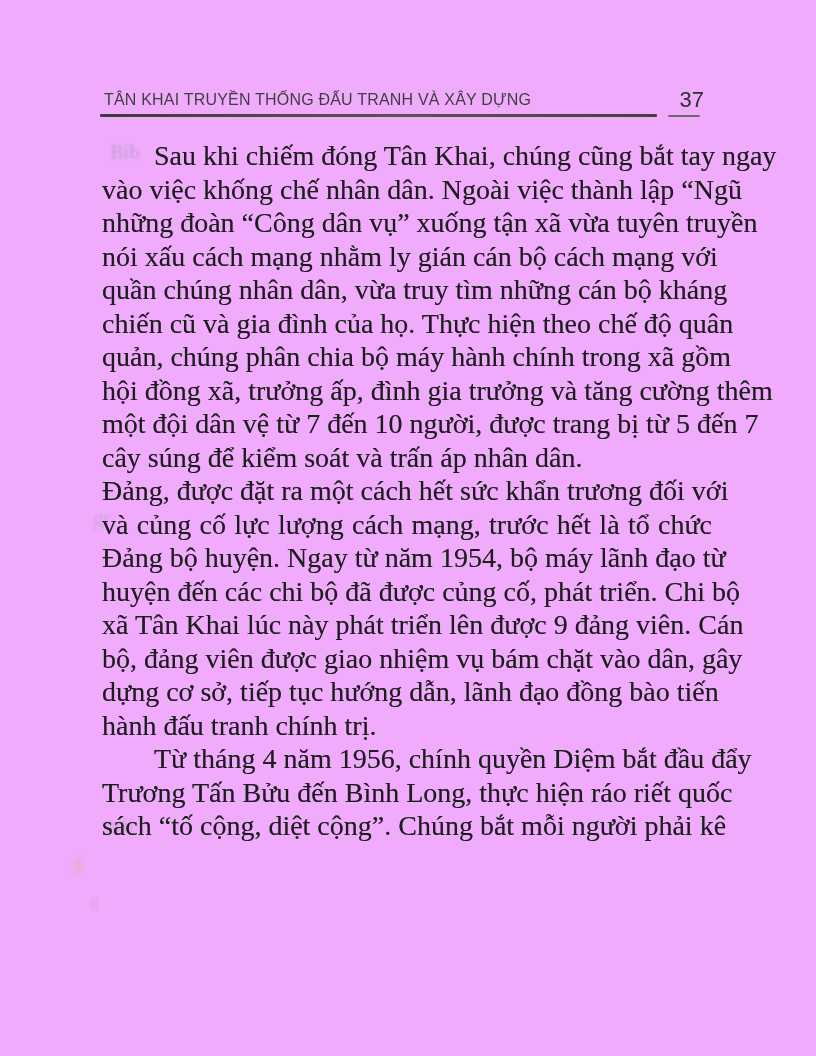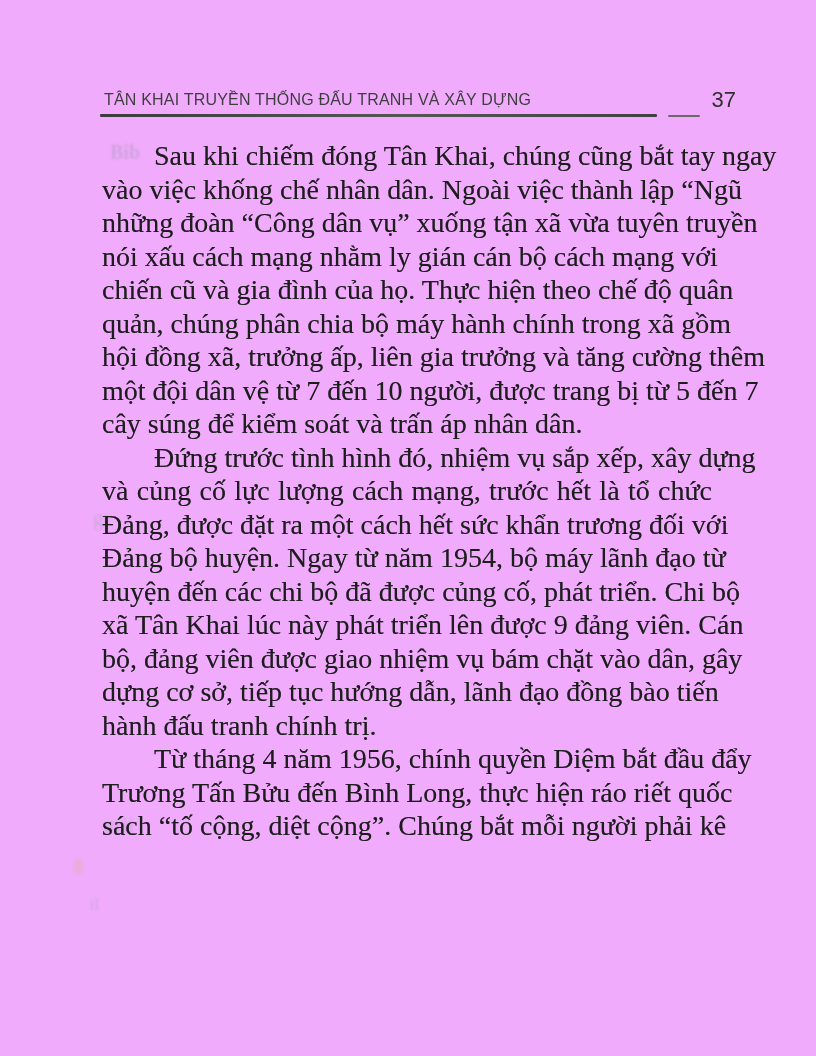--- a/index.html
+++ b/index.html
@@ -24,21 +24,21 @@
     font-family: "Liberation Sans", sans-serif;
     font-size: 16.5px;
     letter-spacing: 0.2px;
     color: #3e3e3e;
     transform: scaleX(0.97);
     transform-origin: left top;
     white-space: nowrap;
   }
   .header-page-number {
     position: absolute;
-    left: 700px;
+    left: 668px;
     top: 87px;
     width: 36px;
     text-align: right;
     font-family: "Liberation Sans", sans-serif;
     font-size: 22px;
     color: #2e2e2e;
   }
   .header-rule {
     position: absolute;
     left: 100px;
@@ -120,29 +120,29 @@
   <div class="artifact artifact-3">mải</div>
   <div class="artifact artifact-4">il</div>
   <div class="smudge-pink"></div>
 
   <div class="content">
 
     <div class="line indent">Sau khi chiếm đóng Tân Khai, chúng cũng bắt tay ngay</div>
     <div class="line">vào việc khống chế nhân dân. Ngoài việc thành lập “Ngũ</div>
     <div class="line">những đoàn “Công dân vụ” xuống tận xã vừa tuyên truyền</div>
     <div class="line">nói xấu cách mạng nhằm ly gián cán bộ cách mạng với</div>
+    <div class="line">quần chúng nhân dân, vừa truy tìm những cán bộ kháng</div>
     <div class="line">chiến cũ và gia đình của họ. Thực hiện theo chế độ quân</div>
     <div class="line">quản, chúng phân chia bộ máy hành chính trong xã gồm</div>
-    <div class="line">hội đồng xã, trưởng ấp, liên gia trưởng và tăng cường thêm</div>
+    <div class="line">hội đồng xã, trưởng ấp, đình gia trưởng và tăng cường thêm</div>
     <div class="line">một đội dân vệ từ 7 đến 10 người, được trang bị từ 5 đến 7</div>
     <div class="line endpara">cây súng để kiểm soát và trấn áp nhân dân.</div>
 
-    <div class="line indent">Đứng trước tình hình đó, nhiệm vụ sắp xếp, xây dựng</div>
+    <div class="line">Đảng, được đặt ra một cách hết sức khẩn trương đối với</div>
     <div class="line">và củng cố lực lượng cách mạng, trước hết là tổ chức</div>
-    <div class="line">Đảng, được đặt ra một cách hết sức khẩn trương đối với</div>
     <div class="line">Đảng bộ huyện. Ngay từ năm 1954, bộ máy lãnh đạo từ</div>
     <div class="line">huyện đến các chi bộ đã được củng cố, phát triển. Chi bộ</div>
     <div class="line">xã Tân Khai lúc này phát triển lên được 9 đảng viên. Cán</div>
     <div class="line">bộ, đảng viên được giao nhiệm vụ bám chặt vào dân, gây</div>
     <div class="line">dựng cơ sở, tiếp tục hướng dẫn, lãnh đạo đồng bào tiến</div>
     <div class="line endpara">hành đấu tranh chính trị.</div>
 
     <div class="line indent">Từ tháng 4 năm 1956, chính quyền Diệm bắt đầu đẩy</div>
     <div class="line">Trương Tấn Bửu đến Bình Long, thực hiện ráo riết quốc</div>
     <div class="line">sách “tố cộng, diệt cộng”. Chúng bắt mỗi người phải kê</div>

